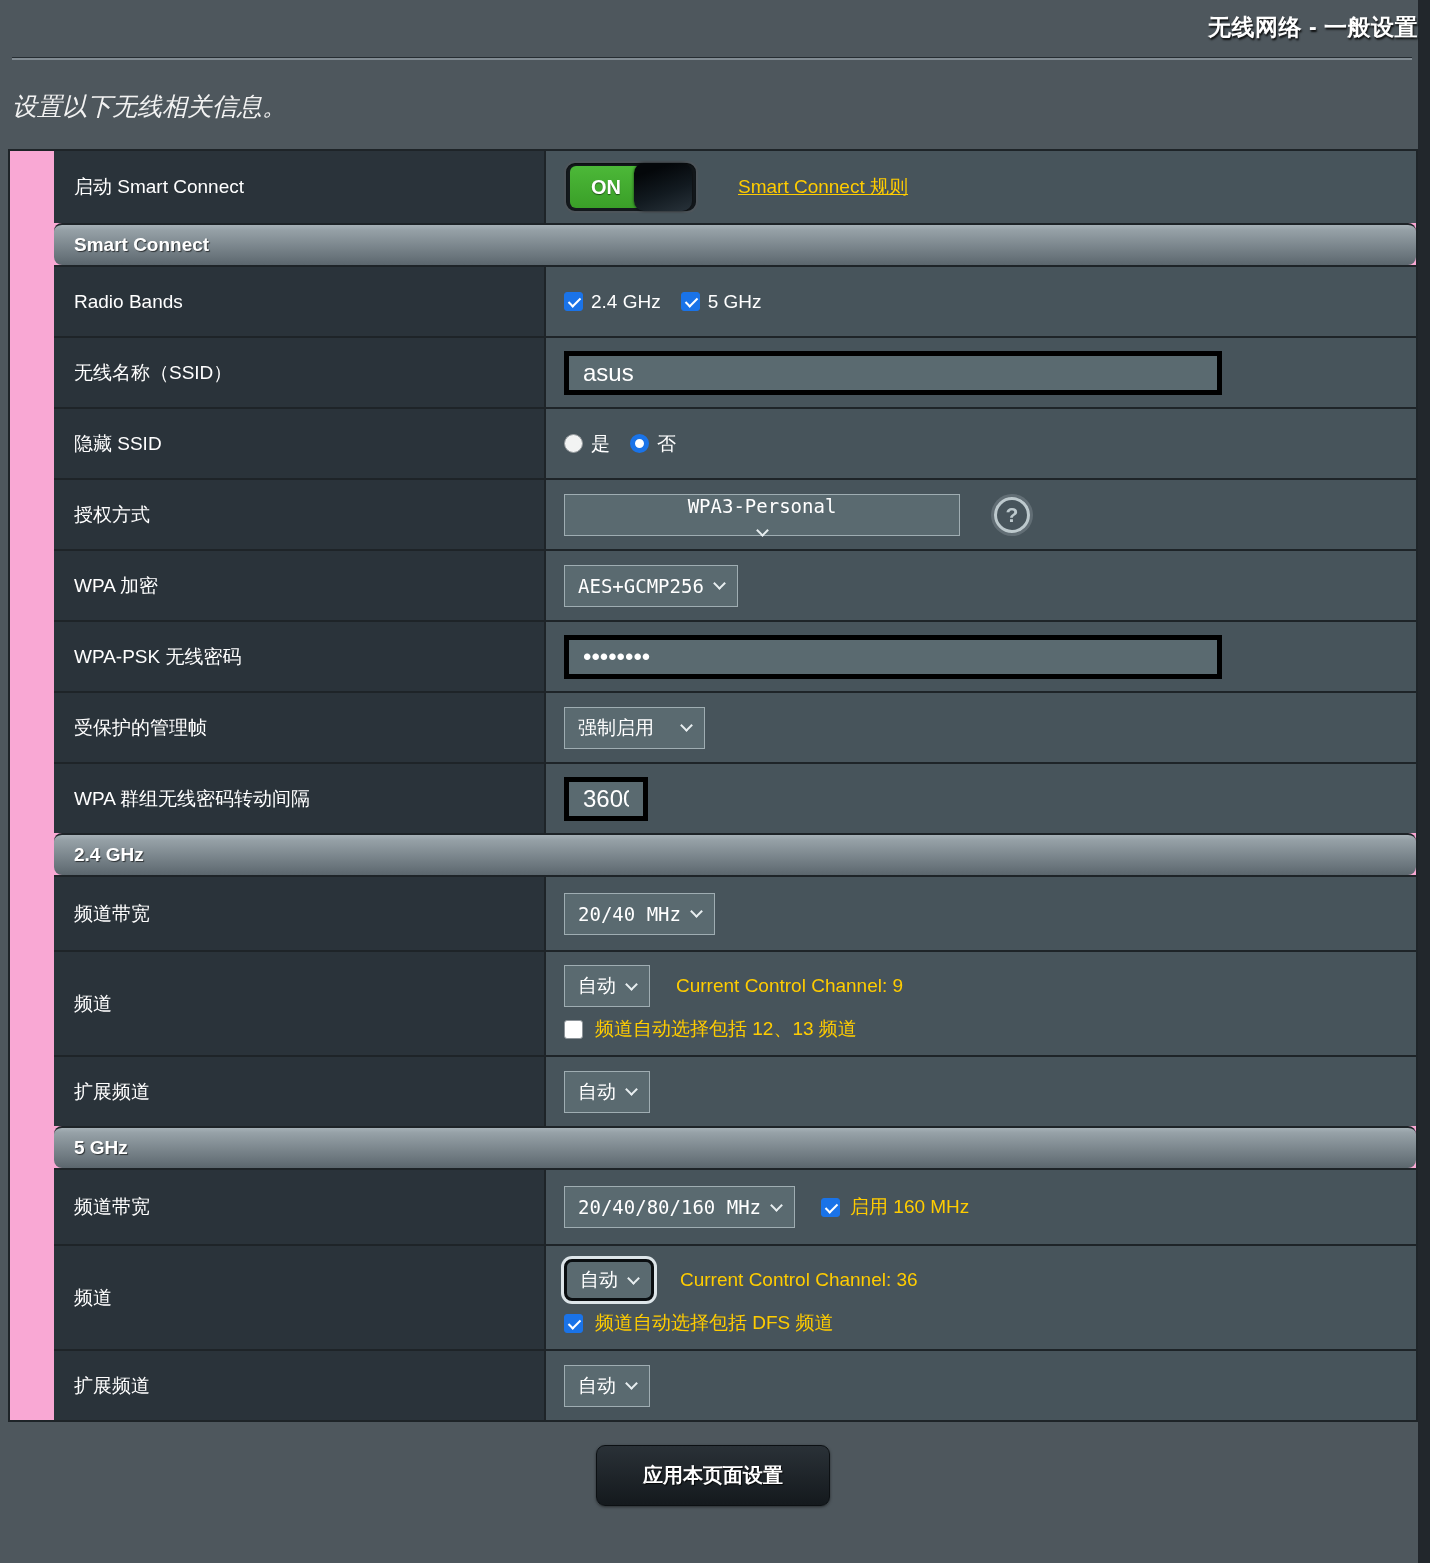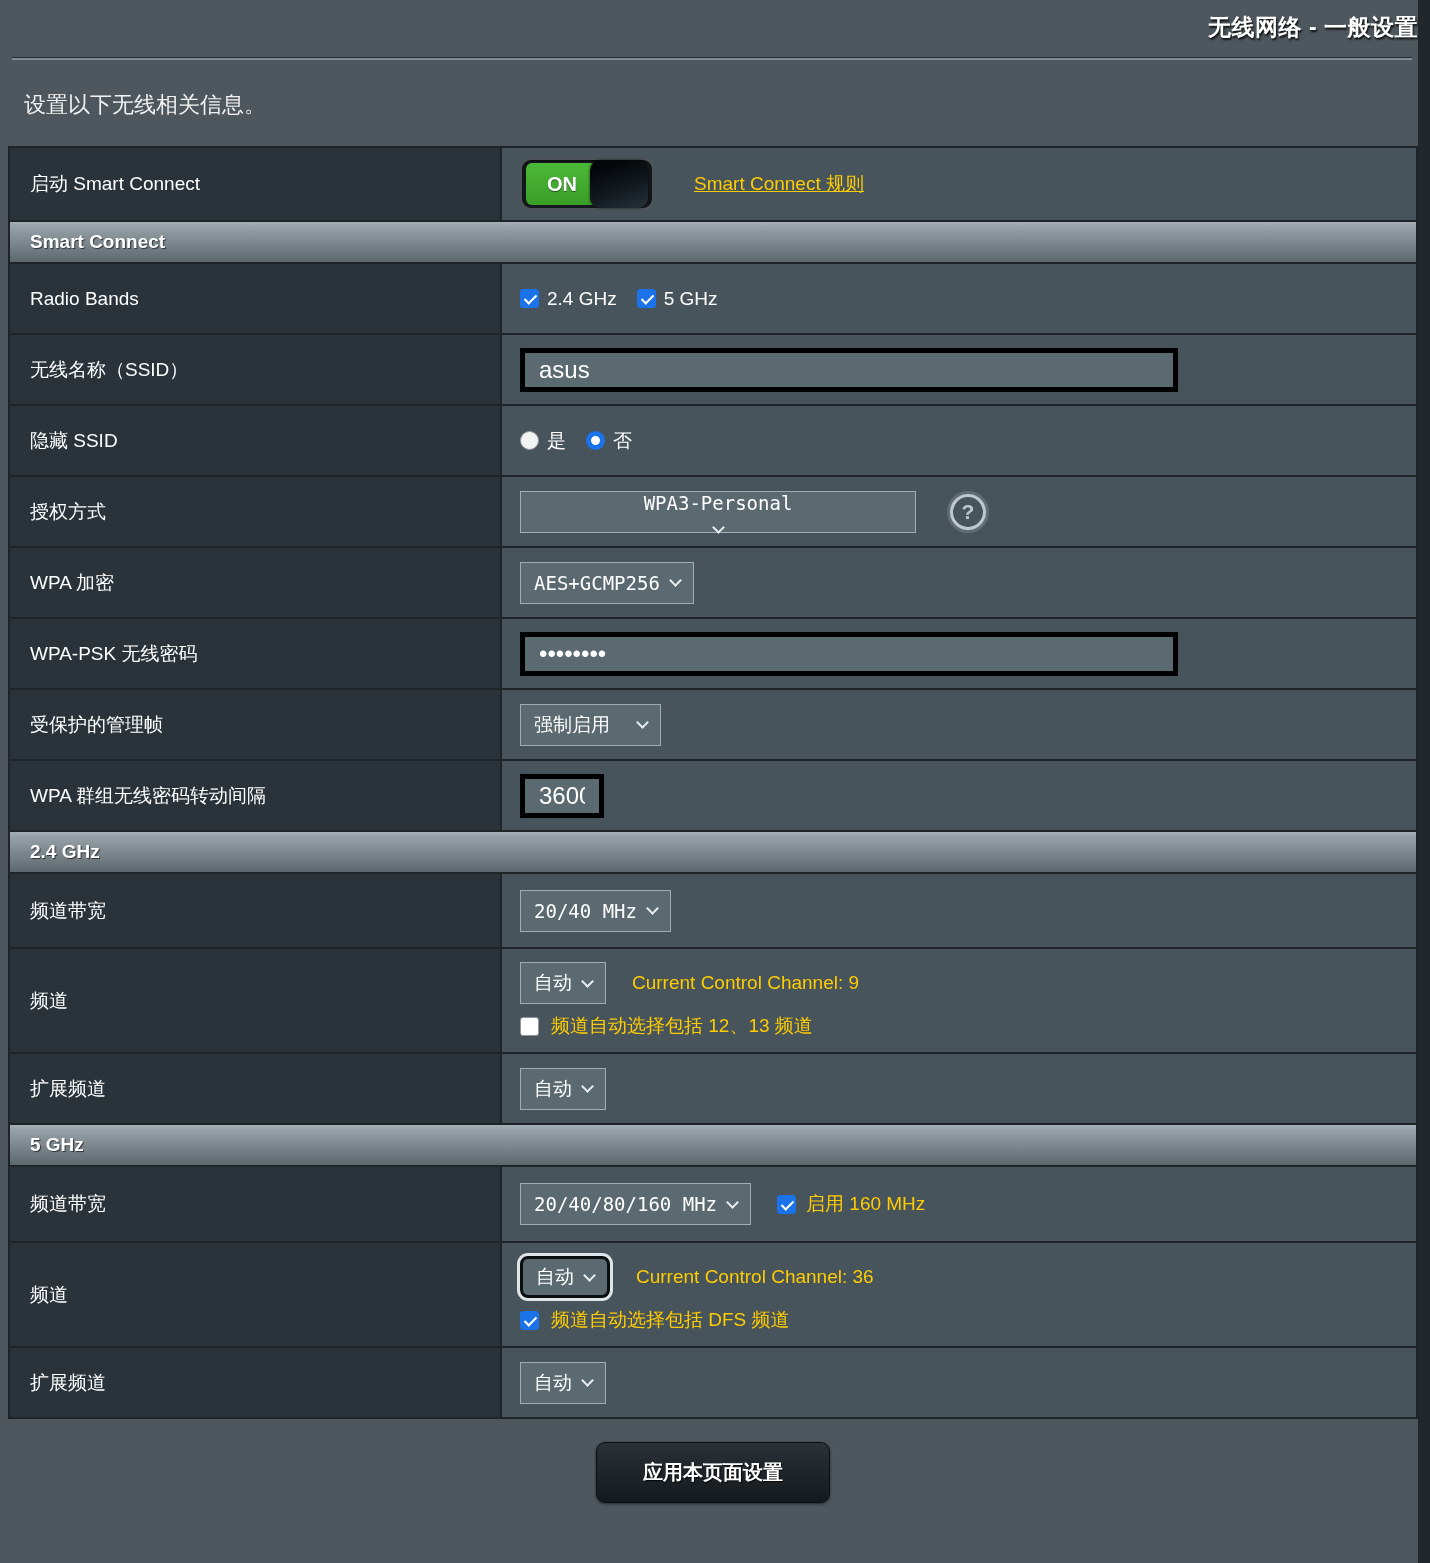--- a/index.html
+++ b/index.html
@@ -24,29 +24,30 @@
     text-shadow:1px 2px 2px rgba(0,0,0,.85);
     letter-spacing:.5px;
     text-align:right;
   }
   .title-sep {
     margin:14px 0 0 4px; width:1400px; height:3px;
     background:linear-gradient(#262d32,#262d32 50%,#828c93 50%,#828c93);
     border:none;
   }
   .page-desc {
-    margin:30px 0 0 16px;
-    font-size:22px; color:#f2f2f2;
+    margin:30px 0 0 4px;
+    font-size:25px; color:#f2f2f2;font-style:italic;
   }
 
   .panel {
     margin-top:26px;
     width:1410px;
     border:2px solid #1e2428;
     background:#f9a8d4;
+    padding-left:44px;
   }
   .row { display:flex; min-height:71px; border-top:2px solid #1e2428; }
   .row:first-child { border-top:none; }
   .row-tall { min-height:104px; }
   .cell-label {
     width:492px; flex:0 0 492px;
     background:#2a333a;
     border-right:2px solid #1e2428;
     display:flex; align-items:center;
     padding:10px 14px 10px 20px;
@@ -63,20 +64,21 @@
     padding-top:13px; padding-bottom:13px;
   }
   .vline { display:flex; align-items:center; gap:12px; }
 
   .section-row {
     height:42px; border-top:2px solid #1e2428;
     background:linear-gradient(#a6b1b7 0%, #96a1a7 12%, #68737a 82%, #5b666d 100%);
     display:flex; align-items:center; padding-left:20px;
     font-size:19px; font-weight:bold; color:#ffffff;
     text-shadow:1px 1px 1px rgba(0,0,0,.6);
+    border-radius:8px;
   }
 
   
   .toggle {
     width:134px; height:52px;
     background:#14191d;
     border:2px solid #4d555b;
     border-radius:11px;
     display:flex; align-items:center;
     padding-left:4px;

